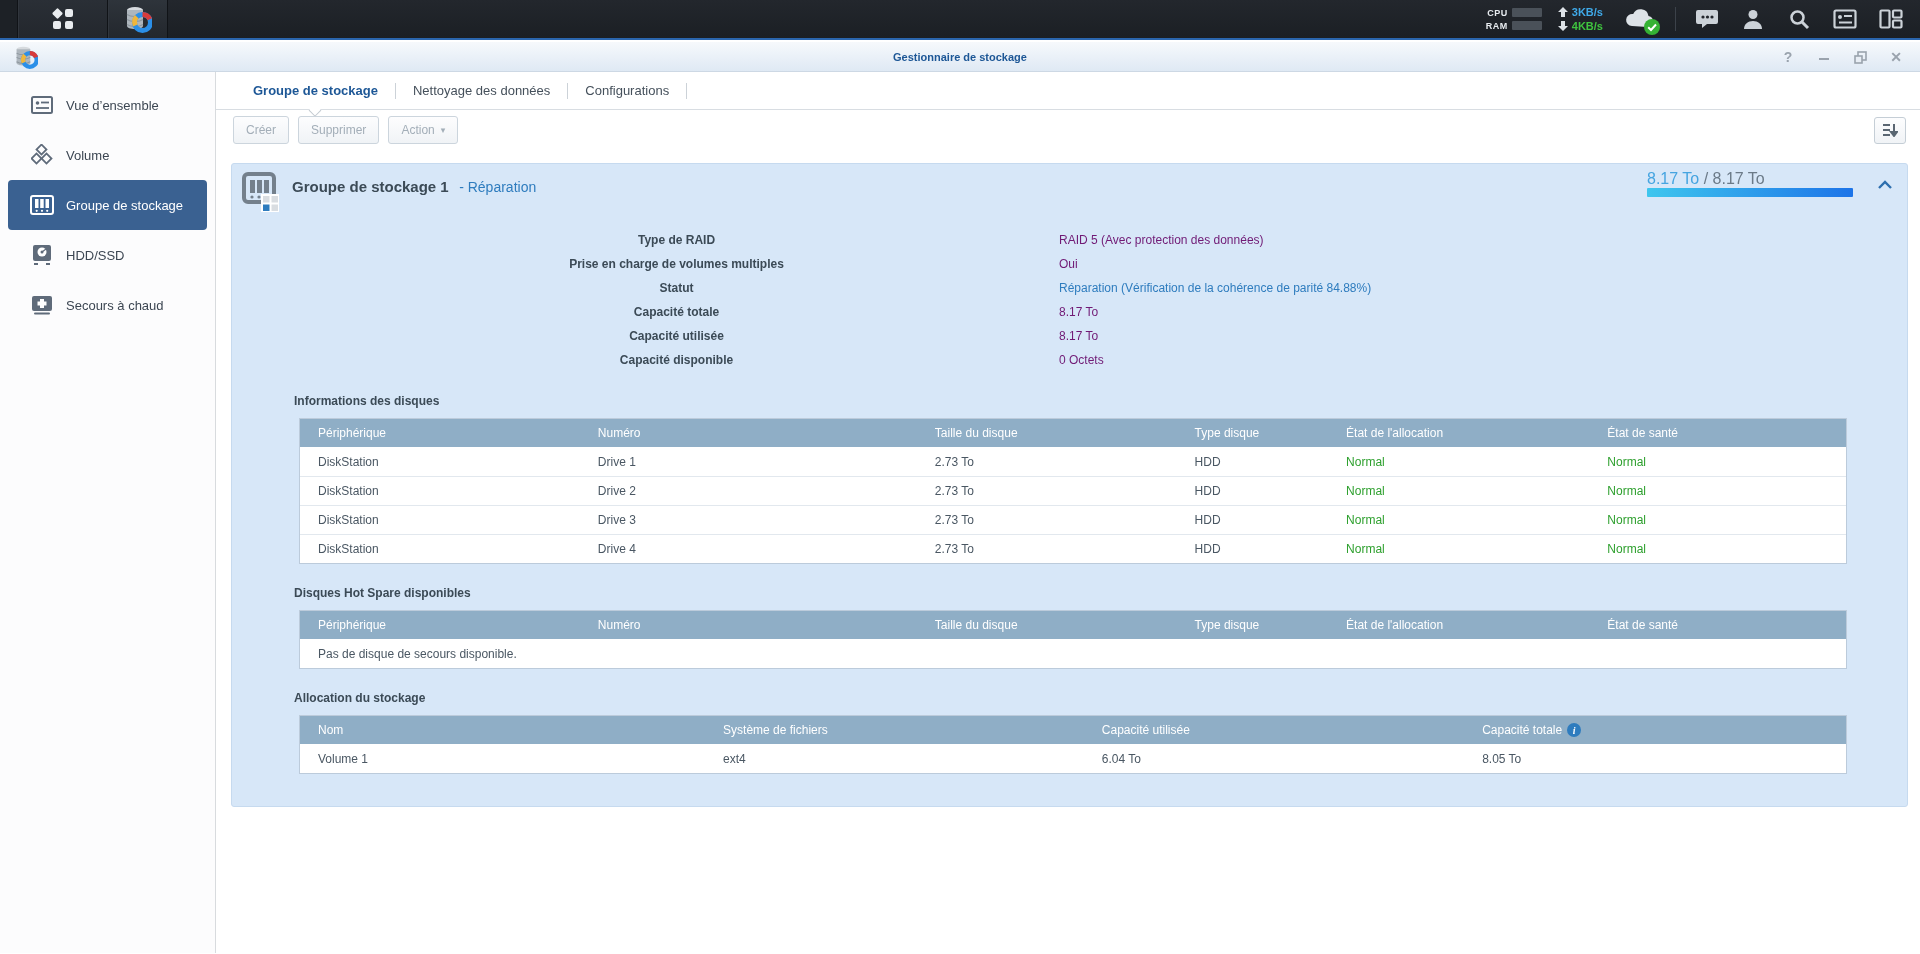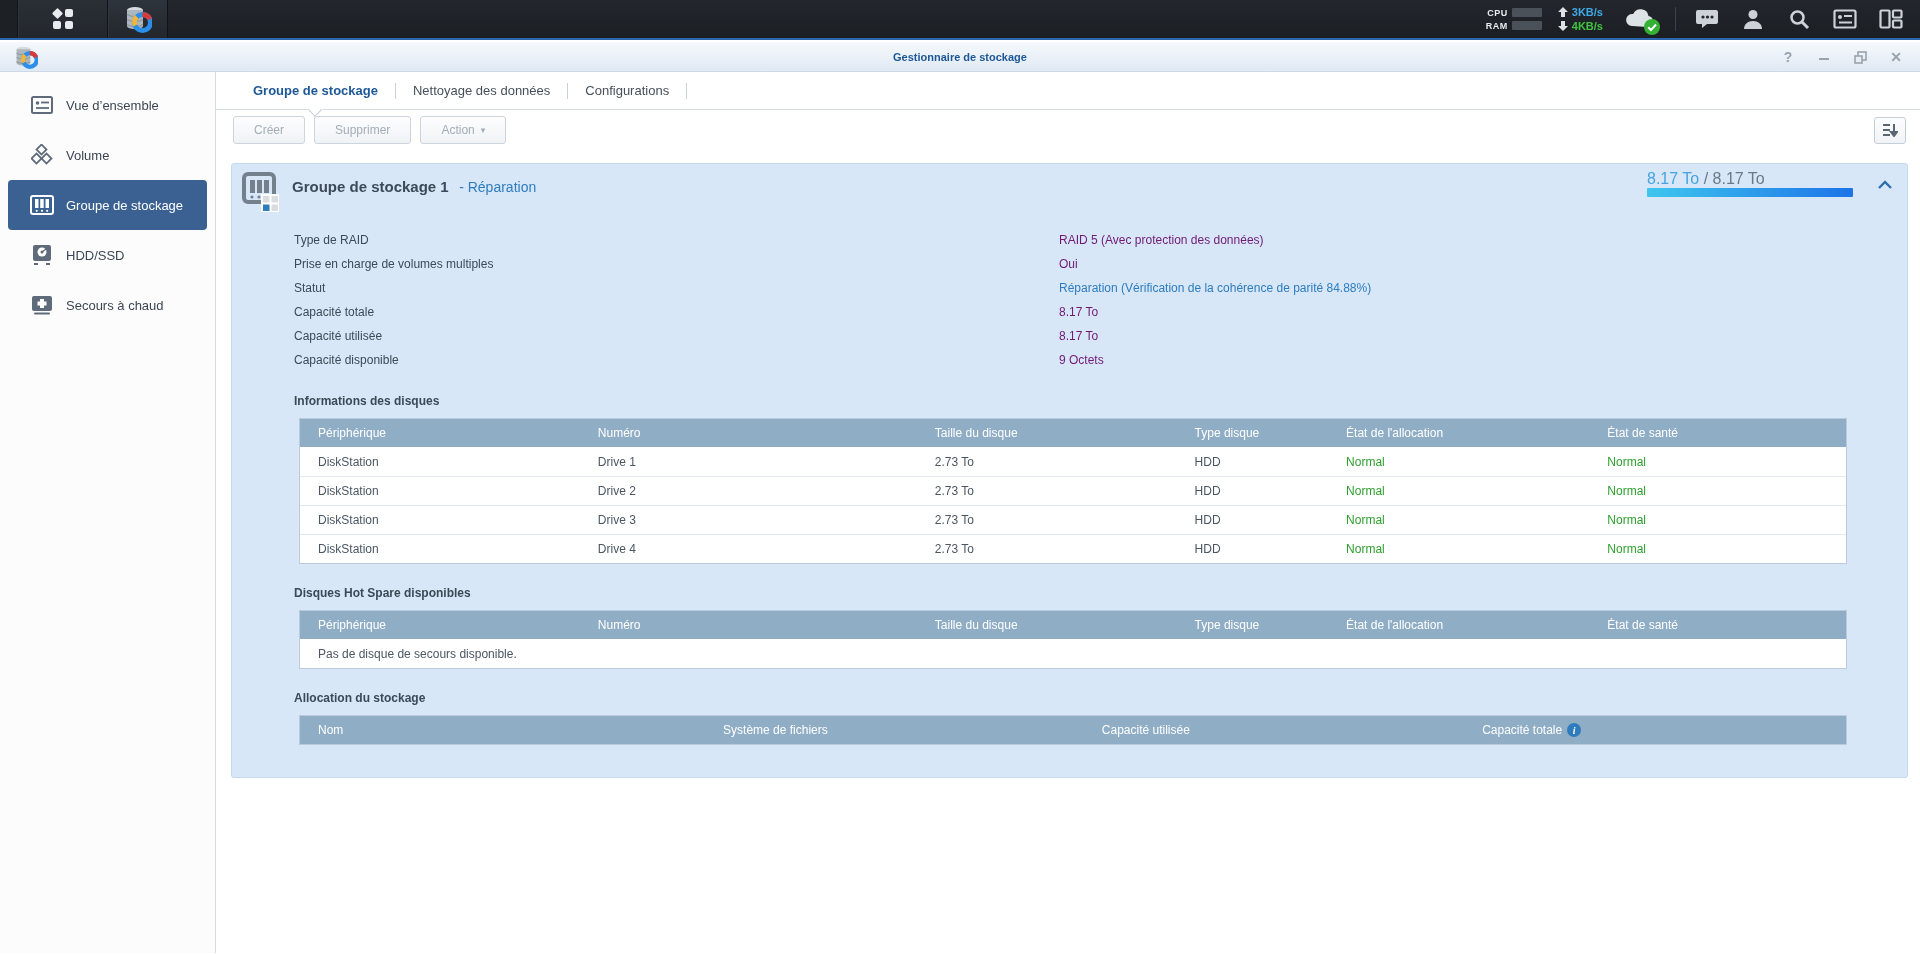--- a/index.html
+++ b/index.html
@@ -51,21 +51,21 @@
   
   .main { flex:1; display:flex; flex-direction:column; background:#fff; min-width:0; }
   .tabs { height:38px; border-bottom:1px solid #d8dde2; display:flex; align-items:stretch; padding-left:20px; }
   .tab { position:relative; display:flex; align-items:center; padding:0 17px; font-size:13px;
     color:#45505b; cursor:pointer; }
   .tab.active { color:#1d5796; font-weight:bold; }
   .tab-sep { width:1px; background:#ccd2d8; height:16px; align-self:center; }
   .tab-notch { position:absolute; left:50%; bottom:-6px; width:9px; height:9px; background:#fff;
     border-right:1px solid #c2c9d0; border-bottom:1px solid #c2c9d0; transform:translateX(-50%) rotate(45deg); }
   .toolbar { height:40px; display:flex; align-items:center; padding:0 14px 0 17px; gap:9px; }
-  .btn { height:28px; padding:0 20px; font-size:12px; color:#a3aeb8; background:linear-gradient(#fdfdfe,#f0f3f6);
+  .btn { height:28px; padding:0 12px; font-size:12px; color:#a3aeb8; background:linear-gradient(#fdfdfe,#f0f3f6);
     border:1px solid #ccd5dd; border-radius:3px; cursor:default; display:flex; align-items:center; gap:6px;
     font-family:"Liberation Sans",sans-serif;}
   .btn .caret { font-size:9px; color:#a3aeb8; }
   .toolbar-spacer { flex:1; }
   .sort-btn { width:32px; height:27px; background:linear-gradient(#fdfdfe,#f0f3f6); border:1px solid #c5ced6;
     border-radius:3px; cursor:pointer; display:flex; align-items:center; justify-content:center; }
 
   
   .panel { margin:13px 12px 0 15px; background:#d7e7f8; border:1px solid #c6daef; border-radius:3px;
     padding-bottom:32px; }
@@ -76,21 +76,21 @@
   .ph-status { font-size:14px; color:#2e7cbe; display:inline; margin-left:6px; }
   .ph-usage { position:absolute; right:54px; top:6px; width:206px; }
   .usage-text { font-size:16px; }
   .usage-used { color:#45a4e0; } .usage-total { color:#6b7a88; }
   .progress-track { height:9px; background:#eef4fb; border-radius:1px; overflow:hidden; }
   .progress-fill { height:100%; background:linear-gradient(90deg,#3ec6ee,#1d74e8); }
   .collapse-btn { position:absolute; right:14px; top:14px; background:none; border:none; cursor:pointer; }
 
   .details { margin-top:14px; }
   .detail-row { display:grid; grid-template-columns:765px 1fr; padding-left:62px; line-height:24px; font-size:12px; }
-  .detail-label { font-weight:normal; color:#3b4a56; }
+  .detail-label { font-weight:bold; color:#3b4a56;text-align:center; }
   .detail-value { color:#701a75; }
   .detail-value.highlight { color:#2e7cbe; }
 
   .section-title { font-size:12px; font-weight:bold; color:#3b4a56; margin:22px 60px 10px 62px; }
   .dtable { margin:0 60px 0 67px; background:#fff; border:1px solid #bccbdb; }
   .thead { background:#8faec6; display:grid; height:28px; align-items:center; }
   .thcell { color:#fff; font-size:12px; padding-left:18px; white-space:nowrap; overflow:hidden; display:flex; align-items:center; gap:5px;}
   .trow { display:grid; height:29px; align-items:center; border-top:1px solid #e2e8ee; }
   .trow:first-of-type { border-top:none; }
   .tcell { font-size:12px; color:#4a5763; padding-left:18px; white-space:nowrap; overflow:hidden; }
@@ -386,21 +386,21 @@
           <div class="detail-row">
             <span class="detail-label">Capacité totale</span>
             <span class="detail-value">8.17 To</span>
           </div>
           <div class="detail-row">
             <span class="detail-label">Capacité utilisée</span>
             <span class="detail-value">8.17 To</span>
           </div>
           <div class="detail-row">
             <span class="detail-label">Capacité disponible</span>
-            <span class="detail-value">9 Octets</span>
+            <span class="detail-value">0 Octets</span>
           </div>
         </div>
 
         <div class="section-title">Informations des disques</div>
         <div class="dtable table6">
           <div class="thead">
               <div class="thcell">Périphérique</div>
               <div class="thcell">Numéro</div>
               <div class="thcell">Taille du disque</div>
               <div class="thcell">Type disque</div>
@@ -466,17 +466,25 @@
                 <span>Système de fichiers</span>
               </div>
             <div class="thcell">
                 <span>Capacité utilisée</span>
               </div>
             <div class="thcell">
               <span>Capacité totale</span>
               <span class="info-badge">i</span>
             </div>
           </div>
+          <div>
+              <div class="trow">
+                <div class="tcell">Volume 1</div>
+                <div class="tcell">ext4</div>
+                <div class="tcell">6.04 To</div>
+                <div class="tcell">8.05 To</div>
+              </div>
+            </div>
         </div>
       </div>
     </div>
   </div>
 </div>
 
 </body></html>

